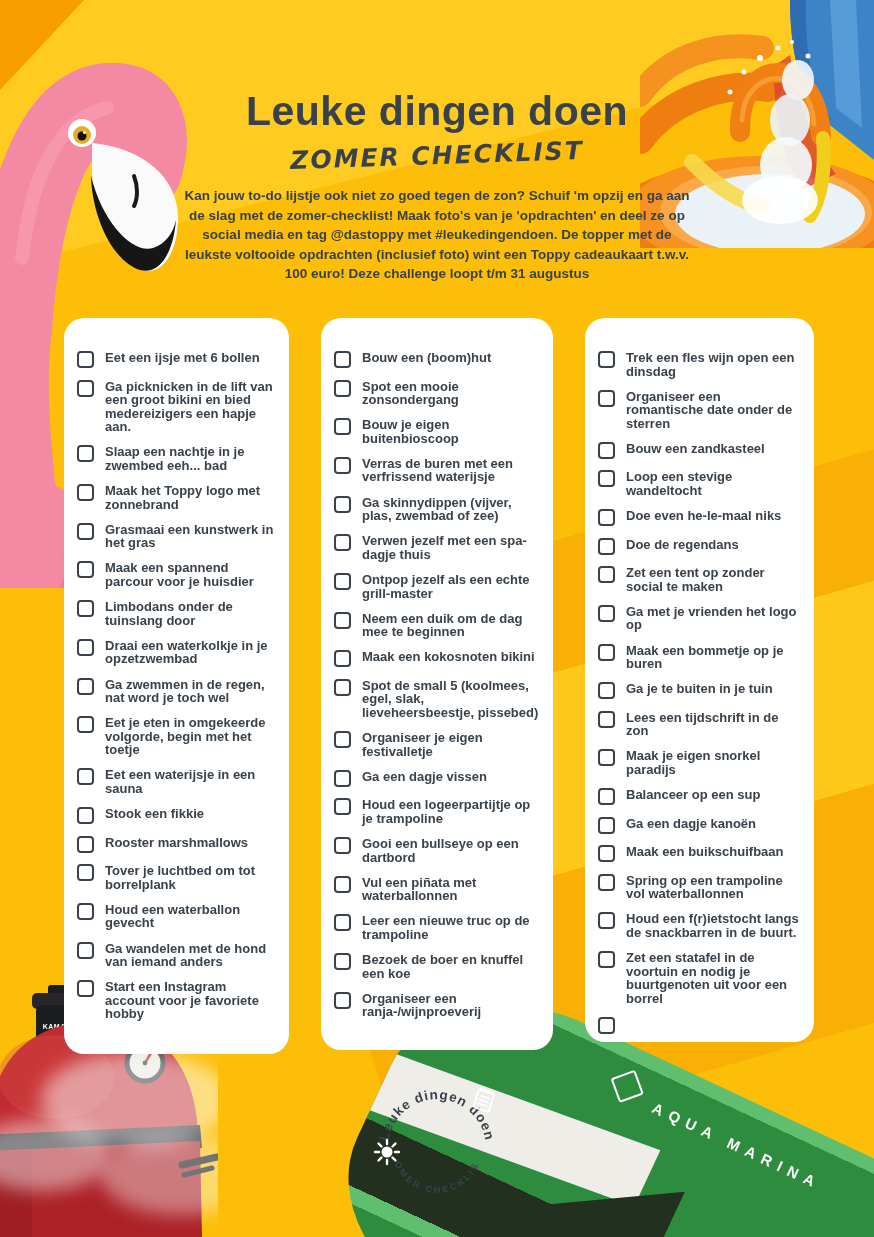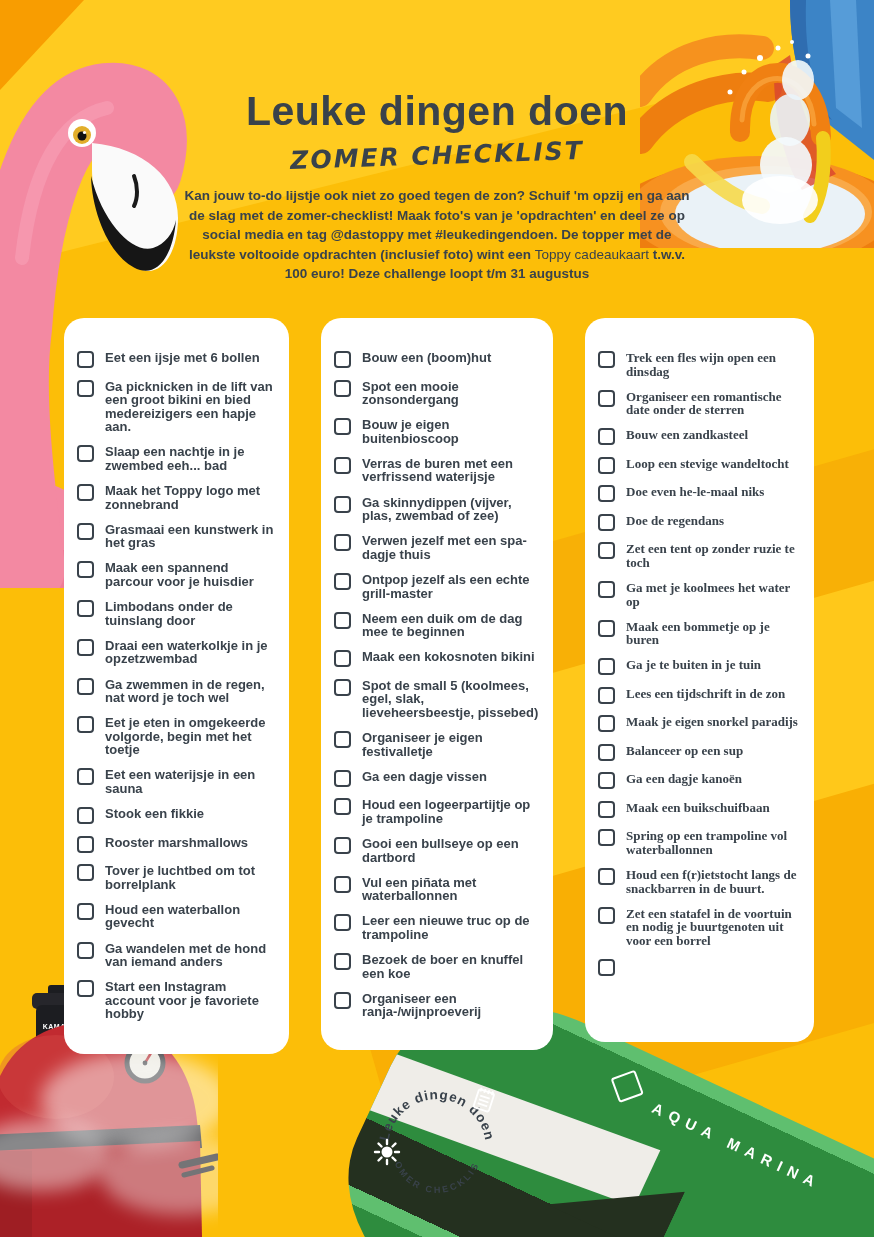--- a/index.html
+++ b/index.html
@@ -29,28 +29,28 @@
   .sup .black-notch{position:absolute;left:200px;top:110px;width:120px;height:70px;background:#24301F;clip-path:polygon(0 100%,100% 0,100% 100%);}
   .sup .brand{position:absolute;left:255px;top:38px;color:#FFFFFF;font-weight:bold;font-size:15px;letter-spacing:7px;white-space:nowrap;}
   .sup .brand-logo{position:absolute;left:210px;top:26px;width:22px;height:22px;border:2px solid #fff;transform:rotate(45deg);border-radius:3px;}
 
   
   .header{position:absolute;left:0;right:0;top:88px;text-align:center;z-index:2;color:#39424B;}
   .title{font-size:41px;font-weight:800;letter-spacing:.5px;margin:0;color:#39424B;}
   .subtitle{font-family:"DejaVu Sans",sans-serif;font-style:italic;font-weight:bold;font-size:25px;letter-spacing:2px;
             transform:rotate(-2deg);margin-top:6px;color:#39424B;}
   .intro{width:506px;margin:16px auto 0;font-size:13.5px;line-height:19.5px;font-weight:600;color:#39424B;}
-  .intro strong{font-weight:400;}
+  .intro strong{font-weight:700;}
 
   
   .cards{position:absolute;left:64px;top:318px;display:flex;gap:32px;z-index:3;}
   .card{background:#FFFFFF;border-radius:20px;padding:33px 14px 32px 13px;box-sizing:border-box;overflow:hidden;}
   .card:nth-child(1){width:225px;height:736px;}
   .card:nth-child(2){width:232px;height:732px;}
-  .card:nth-child(3){width:229px;height:724px;font-family:Liberation Serif, serif;}
+  .card:nth-child(3){width:229px;height:724px;}
   .item{display:flex;gap:11px;margin-bottom:11.5px;align-items:flex-start;}
   .checkbox{width:13px;height:13px;border:2px solid #39424B;border-radius:4px;flex-shrink:0;margin-top:0;background:#fff;}
   .item-label{font-size:13px;line-height:13.6px;font-weight:600;color:#39424B;overflow-wrap:break-word;min-width:0;}
 
   
   .badge{position:absolute;left:371px;top:1076px;width:132px;height:132px;z-index:2;}
   .badge text{fill:#39424B;font-family:"Liberation Sans",sans-serif;}
 </style>
 </head>
 <body>
@@ -310,25 +310,25 @@
         <div class="item">
           <span class="checkbox"></span>
           <span class="item-label">Doe even he-le-maal niks</span>
         </div>
         <div class="item">
           <span class="checkbox"></span>
           <span class="item-label">Doe de regendans</span>
         </div>
         <div class="item">
           <span class="checkbox"></span>
-          <span class="item-label">Zet een tent op zonder ruzie te toch</span>
-        </div>
-        <div class="item">
-          <span class="checkbox"></span>
-          <span class="item-label">Ga met je koolmees het water op</span>
+          <span class="item-label">Zet een tent op zonder social te maken</span>
+        </div>
+        <div class="item">
+          <span class="checkbox"></span>
+          <span class="item-label">Ga met je vrienden het logo op</span>
         </div>
         <div class="item">
           <span class="checkbox"></span>
           <span class="item-label">Maak een bommetje op je buren</span>
         </div>
         <div class="item">
           <span class="checkbox"></span>
           <span class="item-label">Ga je te buiten in je tuin</span>
         </div>
         <div class="item">

